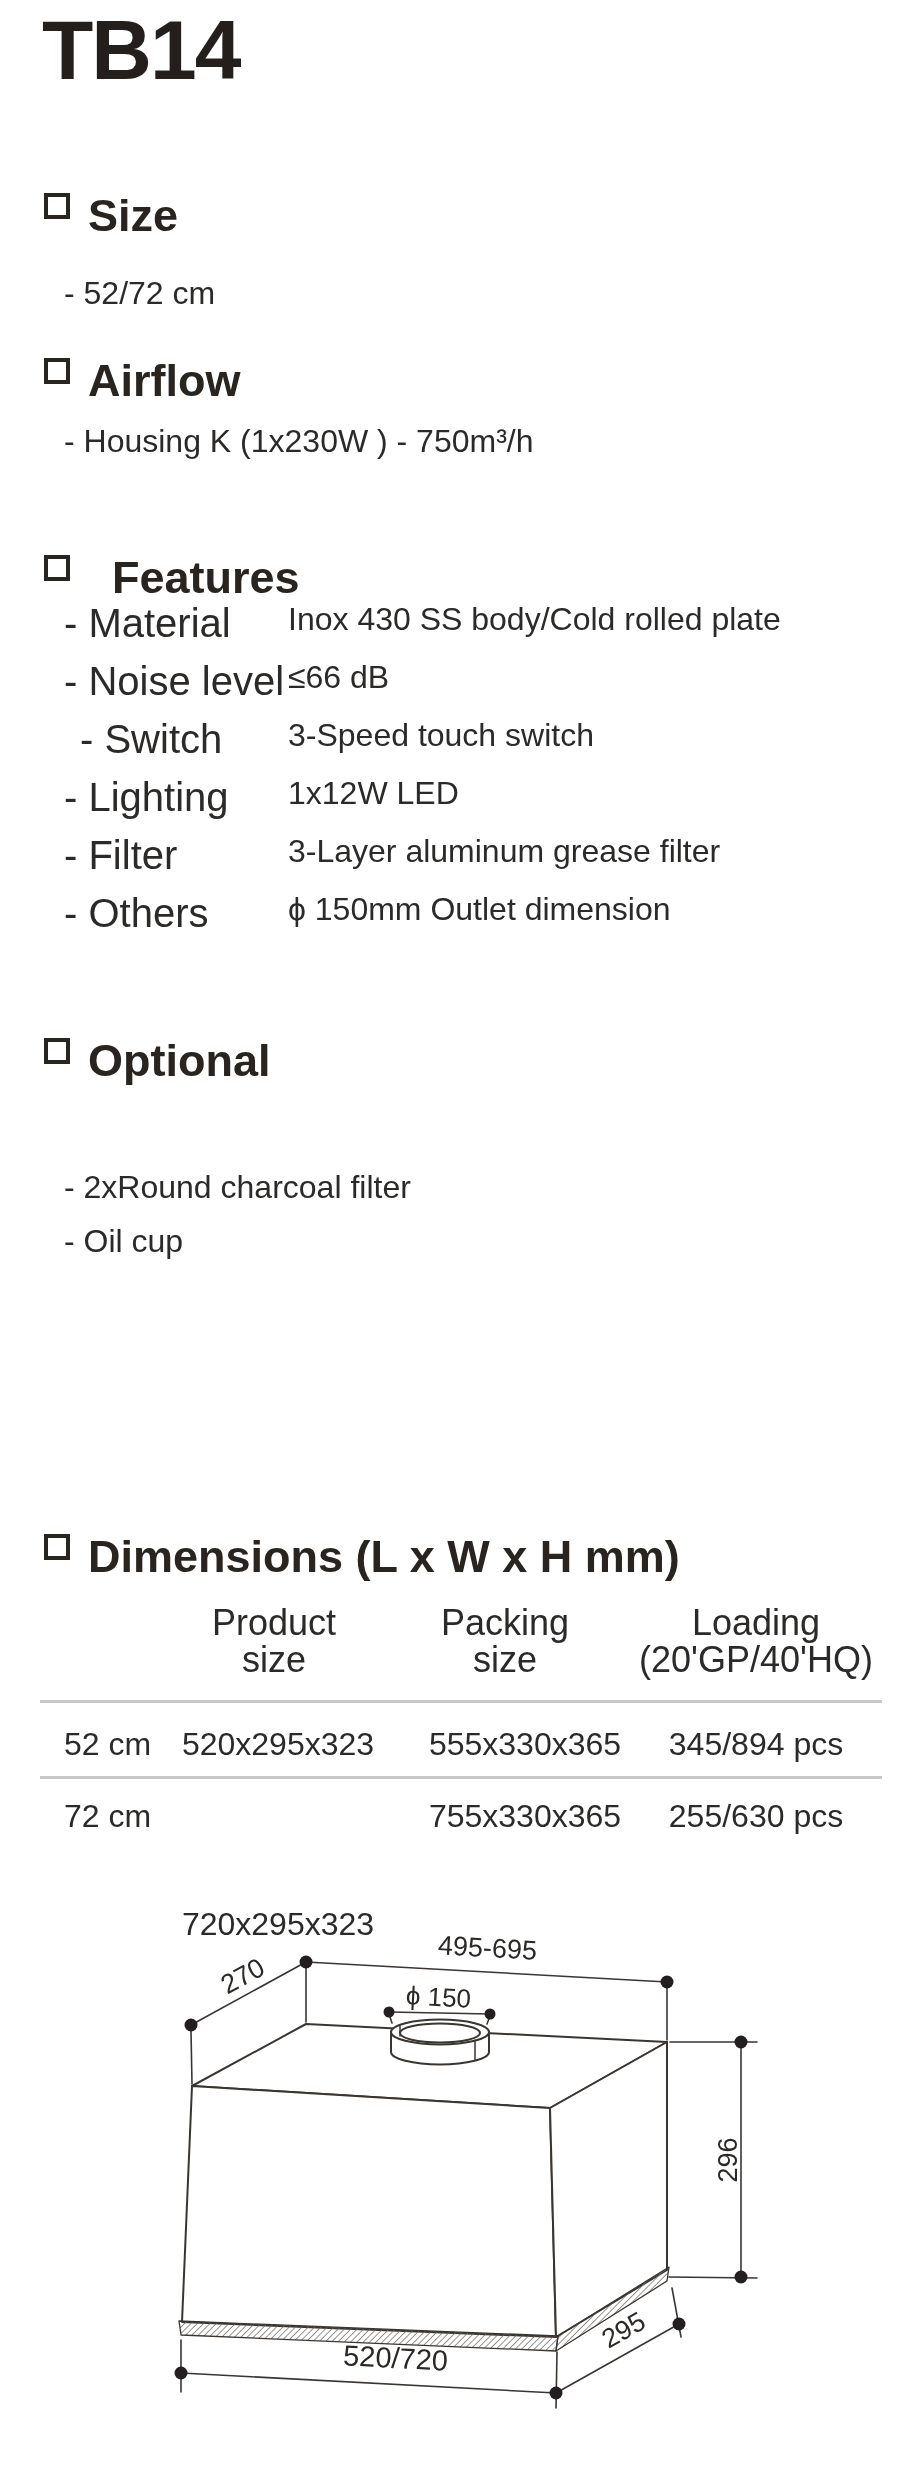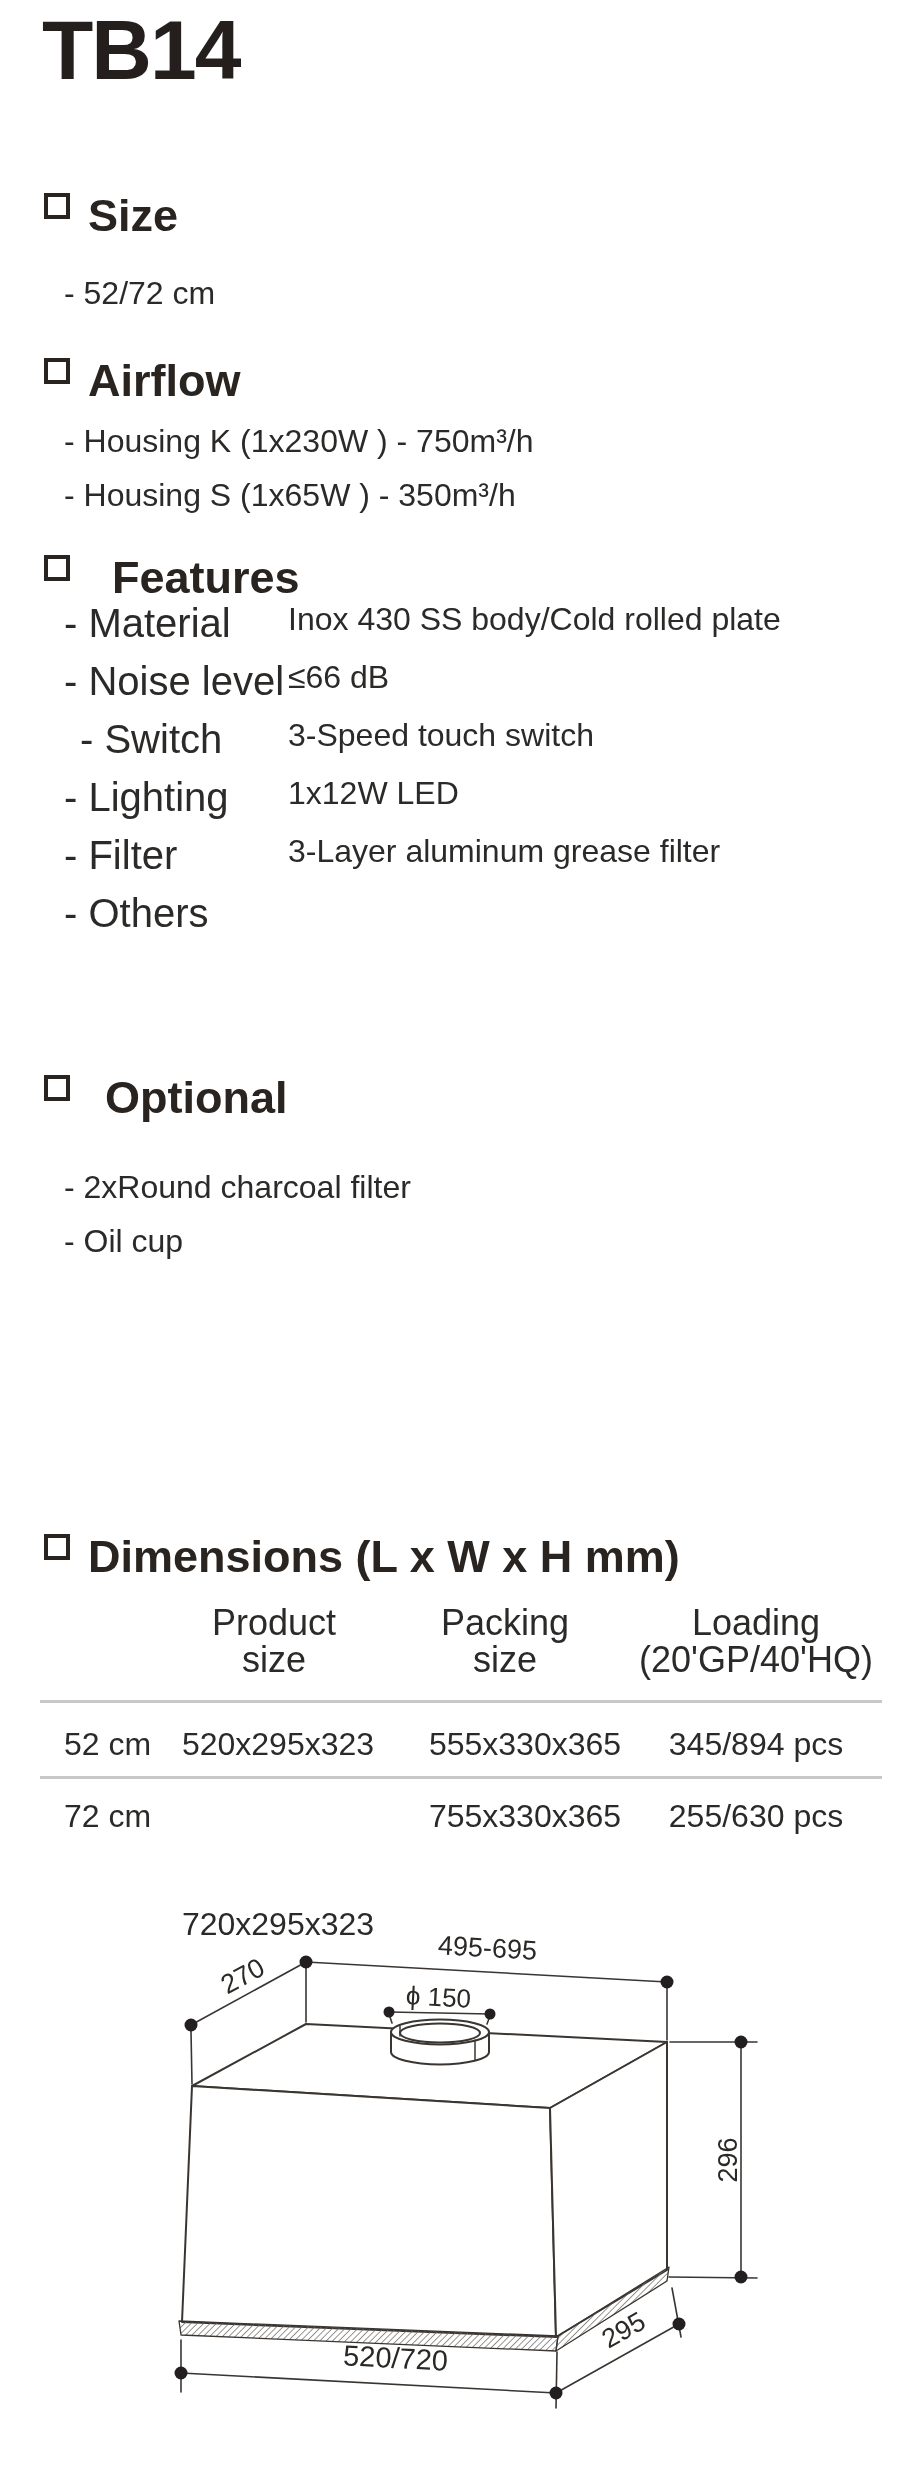--- a/index.html
+++ b/index.html
@@ -32,39 +32,39 @@
     <span class="sq"></span>
     <h2>Size</h2>
   </div>
   <div class="item" style="top:277px;">- 52/72 cm</div>
 
   <div class="sec-head" style="top:358px;">
     <span class="sq"></span>
     <h2>Airflow</h2>
   </div>
   <div class="item" style="top:425px;">- Housing K (1x230W ) - 750m³/h</div>
-  <div class="item" style="top:479px;">- Housing S (1x65W ) - 350m³/h</div>
 
   <div class="sec-head" style="top:555px;gap:24px;">
     <span class="sq"></span>
     <h2>Features</h2>
   </div>
   <div class="frow-label" style="top:603px;">- Material</div>
   <div class="frow-value" style="top:603px;">Inox 430 SS body/Cold rolled plate</div>
   <div class="frow-label" style="top:661px;">- Noise level</div>
   <div class="frow-value" style="top:661px;">≤66 dB</div>
   <div class="frow-label" style="top:719px;margin-left:16px;">- Switch</div>
   <div class="frow-value" style="top:719px;">3-Speed touch switch</div>
   <div class="frow-label" style="top:777px;">- Lighting</div>
   <div class="frow-value" style="top:777px;">1x12W LED</div>
   <div class="frow-label" style="top:835px;">- Filter</div>
   <div class="frow-value" style="top:835px;">3-Layer aluminum grease filter</div>
   <div class="frow-label" style="top:893px;">- Others</div>
+  <div class="frow-value" style="top:893px;">ϕ 150mm Outlet dimension</div>
 
-  <div class="sec-head" style="top:1075px;gap:17px;">
+  <div class="sec-head" style="top:1038px;">
     <span class="sq"></span>
     <h2>Optional</h2>
   </div>
   <div class="item" style="top:1171px;">- 2xRound charcoal filter</div>
   <div class="item" style="top:1225px;">- Oil cup</div>
 
   <div class="sec-head" style="top:1534px;">
     <span class="sq"></span>
     <h2>Dimensions (L x W x H mm)</h2>
   </div>

